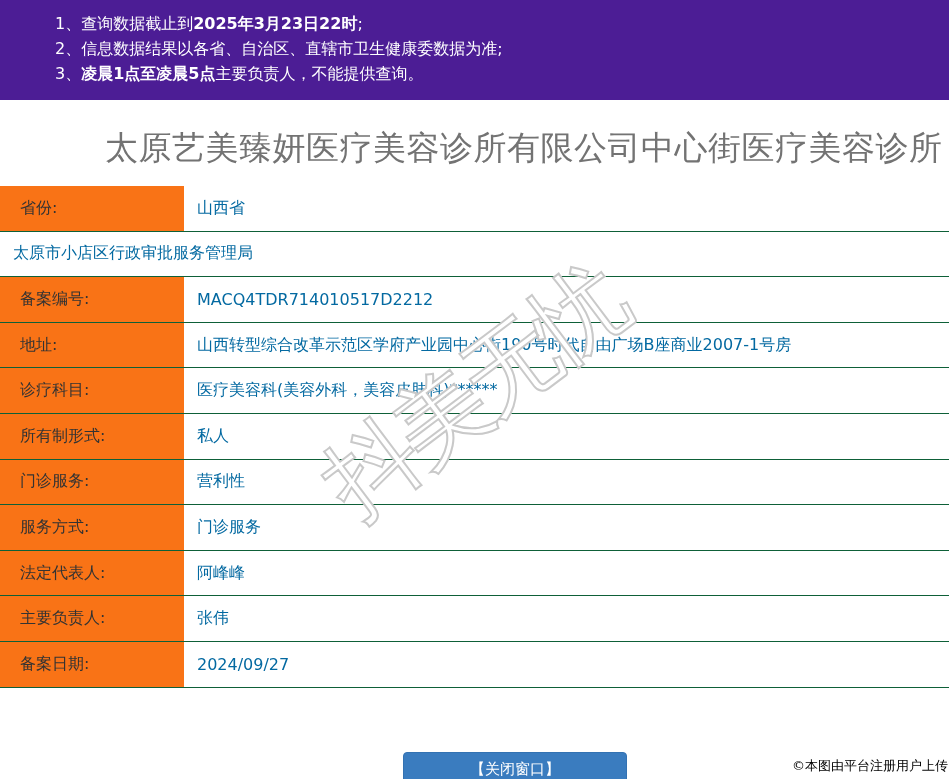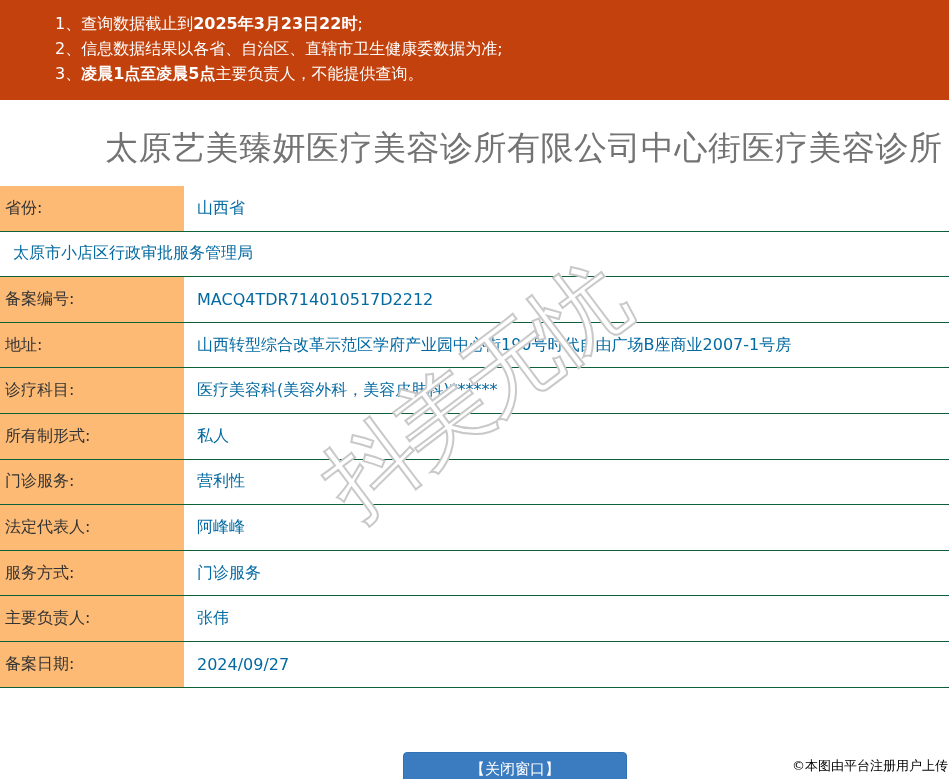--- a/index.html
+++ b/index.html
@@ -7,21 +7,21 @@
     width:949px; height:779px;
     position:relative; overflow:hidden;
     background:#ffffff;
     font-family:"DejaVu Sans","Liberation Sans",sans-serif;
   }
 
   
   .banner {
     position:absolute; top:0; left:0;
     width:949px; height:100px;
-    background:#c2410c; color:#ffffff;
+    background:#4c1d95; color:#ffffff;
     box-sizing:border-box;
     padding:11px 0 0 55px;
   }
   .notice-line {
     height:25px; line-height:25px;
     font-size:16px; white-space:nowrap;
   }
   .notice-line .seg-bold { font-weight:700; }
 
   
@@ -37,22 +37,22 @@
     position:absolute; top:186px; left:0;
     width:949px;
   }
   .info-row {
     display:flex; box-sizing:border-box;
     height:45.6px;
     border-bottom:1px solid #0e6038;
   }
   .cell-label {
     width:184px; flex:0 0 184px;
-    background:#fdba74;
-    box-sizing:border-box; padding-left:5px;
+    background:#f97316;
+    box-sizing:border-box; padding-left:20px;
     display:flex; align-items:center;
     font-size:16px; color:#333333;
   }
   .cell-value {
     flex:1 1 auto;
     box-sizing:border-box; padding-left:13px;
     display:flex; align-items:center;
     font-size:16px; color:#0369a1;
     white-space:nowrap; overflow:hidden;
   }
@@ -118,26 +118,26 @@
   </div>
   <div class="info-row">
     <div class="cell-label">所有制形式:</div>
     <div class="cell-value">私人</div>
   </div>
   <div class="info-row">
     <div class="cell-label">门诊服务:</div>
     <div class="cell-value">营利性</div>
   </div>
   <div class="info-row">
+    <div class="cell-label">服务方式:</div>
+    <div class="cell-value">门诊服务</div>
+  </div>
+  <div class="info-row">
     <div class="cell-label">法定代表人:</div>
     <div class="cell-value">阿峰峰</div>
-  </div>
-  <div class="info-row">
-    <div class="cell-label">服务方式:</div>
-    <div class="cell-value">门诊服务</div>
   </div>
   <div class="info-row">
     <div class="cell-label">主要负责人:</div>
     <div class="cell-value">张伟</div>
   </div>
   <div class="info-row">
     <div class="cell-label">备案日期:</div>
     <div class="cell-value">2024/09/27</div>
   </div>
 </div>

